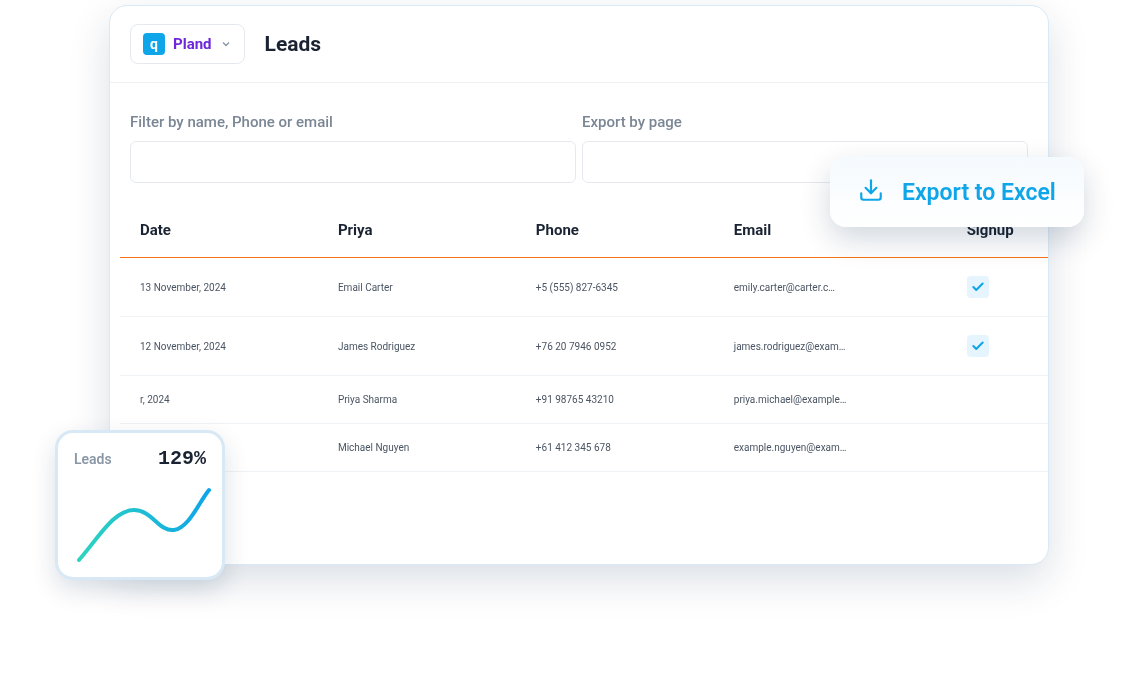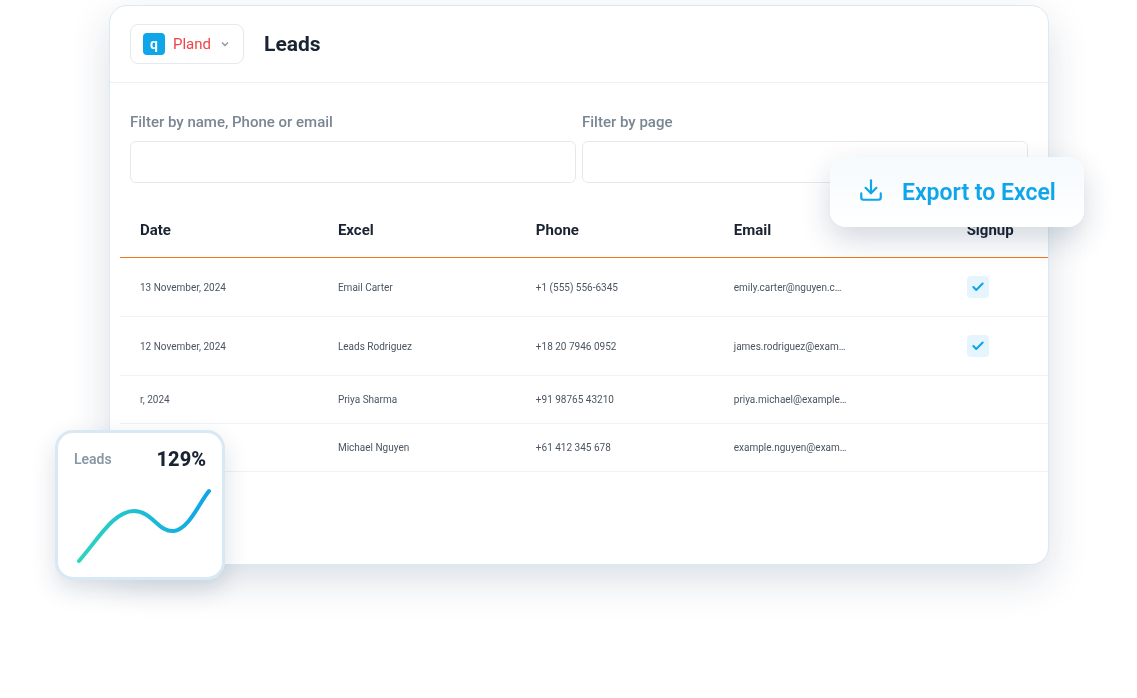--- a/index.html
+++ b/index.html
@@ -44,23 +44,23 @@
       background: #0ea5e9;
       border-radius: 4px;
       display: flex;
       align-items: center;
       justify-content: center;
       color: #fff;
       font-size: 14px;
       font-weight: bold;
     }
     .project-name {
-      color: #ef4444;
+      color: #6d28d9;
       font-size: 15px;
-      font-weight: 400;
+      font-weight: 700;
     }
     .chevron {
       color: #8a93a0;
     }
     .page-title {
       font-size: 21px;
       font-weight: 700;
       color: #1a2332;
     }
     .filters {
@@ -165,20 +165,21 @@
     }
     .stat-label {
       font-size: 14px;
       color: #8a97a5;
       font-weight: 600;
     }
     .stat-value {
       font-size: 20px;
       font-weight: 800;
       color: #1a2332;
+      font-family: Liberation Mono, monospace;
     }
     .spark {
       margin-top: 12px;
     }
   </style>
 </head>
 <body>
 
 <div class="main-card">
   <div class="header">
@@ -193,51 +194,51 @@
     </div>
     <div class="page-title">Leads</div>
   </div>
 
   <div class="filters">
     <div class="filter-group">
       <label class="filter-label">Filter by name, Phone or email</label>
       <input class="filter-input" value="" style="">
     </div>
     <div class="filter-group">
-      <label class="filter-label">Filter by page</label>
+      <label class="filter-label">Export by page</label>
       <input class="filter-input" value="" style="">
     </div>
   </div>
 
   <table>
     <thead>
       <tr>
         <th class="col-date">Date</th>
-        <th class="col-name">Excel</th>
+        <th class="col-name">Priya</th>
         <th class="col-phone">Phone</th>
         <th class="col-email">Email</th>
         <th class="col-signup">Signup</th>
       </tr>
     </thead>
     <tbody id="table-body">
         <tr>
           <td class="col-date">13 November, 2024</td>
           <td class="col-name">Email Carter</td>
-          <td class="col-phone">+1 (555) 556-6345</td>
-          <td class="col-email">emily.carter@nguyen.c…</td>
+          <td class="col-phone">+5 (555) 827-6345</td>
+          <td class="col-email">emily.carter@carter.c…</td>
           <td class="col-signup"><span class="check-badge">
               <svg width="14" height="14" viewBox="0 0 24 24" fill="none" stroke="currentColor" stroke-width="3.5" stroke-linecap="round" stroke-linejoin="round">
                 <polyline points="20 6 9 17 4 12"></polyline>
               </svg>
             </span></td>
         </tr>
         <tr>
           <td class="col-date">12 November, 2024</td>
-          <td class="col-name">Leads Rodriguez</td>
-          <td class="col-phone">+18 20 7946 0952</td>
+          <td class="col-name">James Rodriguez</td>
+          <td class="col-phone">+76 20 7946 0952</td>
           <td class="col-email">james.rodriguez@exam…</td>
           <td class="col-signup"><span class="check-badge">
               <svg width="14" height="14" viewBox="0 0 24 24" fill="none" stroke="currentColor" stroke-width="3.5" stroke-linecap="round" stroke-linejoin="round">
                 <polyline points="20 6 9 17 4 12"></polyline>
               </svg>
             </span></td>
         </tr>
         <tr>
           <td class="col-date">r, 2024</td>
           <td class="col-name">Priya Sharma</td>

